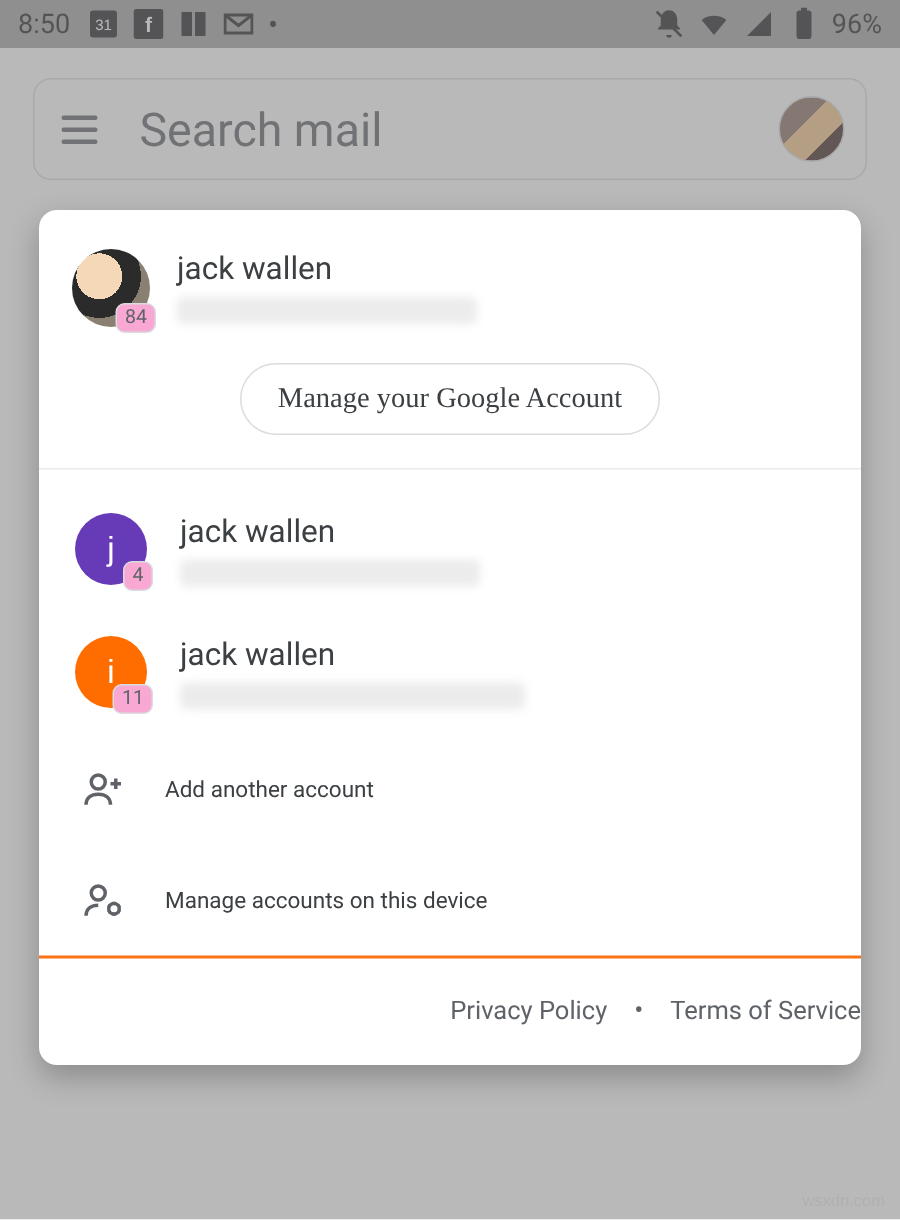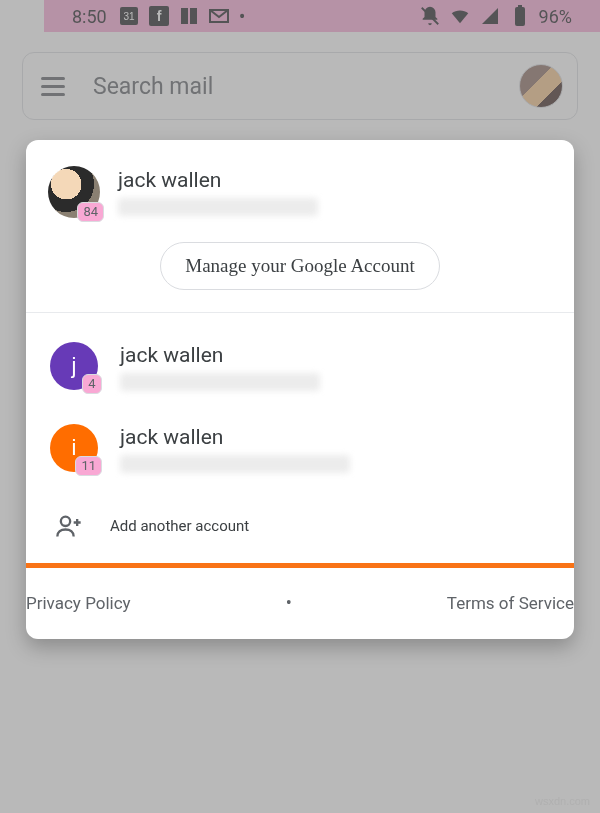--- a/index.html
+++ b/index.html
@@ -8,25 +8,24 @@
       height: 813px;
       background: #fff;
       font-family: Roboto, Arial, sans-serif;
       overflow: hidden;
       position: relative;
     }
     .status-bar {
       height: 32px;
       display: flex;
       align-items: center;
-      padding: 0 28px;
+      padding: 0 12px;
       font-size: 18px;
       color: #202124;
-      background: #f9a8d4;
-      margin-left: 44px;
+      background: #a3a3a3;
     }
     .status-left { display: flex; align-items: center; gap: 12px; }
     .status-icons-left { display: flex; gap: 10px; }
     .status-icons-left .sicon { width: 20px; height: 20px; display: flex; align-items: center; justify-content: flex-end; }
     .status-right { margin-left: auto; display: flex; align-items: center; gap: 8px; }
     .status-right .sicon { width: 22px; height: 22px; display: flex; align-items: center; justify-content: center; }
     .dot { font-size: 20px; line-height: 1; }
     .overlay {
       position: absolute;
       top: 0; left: 0; right: 0; bottom: 0;
@@ -38,21 +37,21 @@
       height: 68px;
       border: 1px solid #dadce0;
       border-radius: 12px;
       display: flex;
       align-items: center;
       padding: 0 14px;
       background: #fff;
     }
     .hamburger { width: 32px; height: 32px; display: flex; flex-direction: column; justify-content: center; gap: 5px; padding: 4px; }
     .hamburger span { display: block; height: 3px; background: #5f6368; border-radius: 2px; width: 24px; }
-    .search-placeholder { margin-left: 24px; font-size: 23px; color: #5f6368; flex: 1; }
+    .search-placeholder { margin-left: 24px; font-size: 31px; color: #5f6368; flex: 1; }
     .avatar-img {
       width: 44px; height: 44px; border-radius: 50%;
       background: linear-gradient(135deg,#8d6e63 0 40%, #f4c38a 40% 70%, #3e2723 70%);
       border: 1px solid #dadce0;
     }
     .dialog {
       position: absolute;
       left: 26px; right: 26px; top: 140px;
       background: #fff;
       border-radius: 12px;
@@ -104,23 +103,23 @@
     .avatar-letter { font-family: Arial; }
     .acct-item .avatar-wrap { width: 48px; height: 48px; }
     .acct-item .avatar-circle { width: 48px; height: 48px; font-size: 22px; }
     .action-item {
       display: flex; align-items: center; gap: 26px;
       padding: 22px 28px;
     }
     .action-icon { width: 30px; height: 30px; display: flex; align-items: center; justify-content: center; color: #5f6368; }
     .action-label { font-size: 15px; color: #3c4043; }
     .footer {
-      border-top: 5px solid #f97316;
+      border-top: 2px solid #f97316;
       padding: 24px 0 26px 0;
-      display: flex; align-items: center; justify-content: space-between; gap: 18px;
+      display: flex; align-items: center; justify-content: flex-end; gap: 18px;
       font-size: 17px; color: #5f6368;
     }
     .footer .dot2 { font-size: 18px; }
     .watermark {
       position: absolute; bottom: 6px; right: 10px;
       font-size: 11px; color: #b0b0b0; z-index: 20;
       font-family: Arial;
     }
   </style>
 </head>
@@ -244,20 +243,31 @@
         <svg width="28" height="28" viewBox="0 0 24 24" fill="none" stroke="#5f6368" stroke-width="2">
             <circle cx="9" cy="8" r="4"></circle>
             <path d="M2 21c0-4 3-6 7-6s7 2 7 6"></path>
             <line x1="19" y1="6" x2="19" y2="12"></line>
             <line x1="16" y1="9" x2="22" y2="9"></line>
           </svg>
       </div>
       <div class="action-label">Add another account</div>
     </div>
 
+    <div class="action-item">
+      <div class="action-icon">
+        <svg width="28" height="28" viewBox="0 0 24 24" fill="none" stroke="#5f6368" stroke-width="2">
+            <circle cx="9" cy="8" r="4"></circle>
+            <path d="M2 21c0-4 3-6 7-6"></path>
+            <circle cx="18" cy="17" r="3"></circle>
+            <path d="M18 13v1M18 20v1M14.5 15l1 .6M20.5 18.4l1 .6M14.5 19l1-.6M20.5 15.6l1-.6"></path>
+          </svg>
+      </div>
+      <div class="action-label">Manage accounts on this device</div>
+    </div>
   </div>
 
   <div class="footer">
     <span>Privacy Policy</span>
     <span class="dot2">•</span>
     <span>Terms of Service</span>
   </div>
 
 </div>
 

